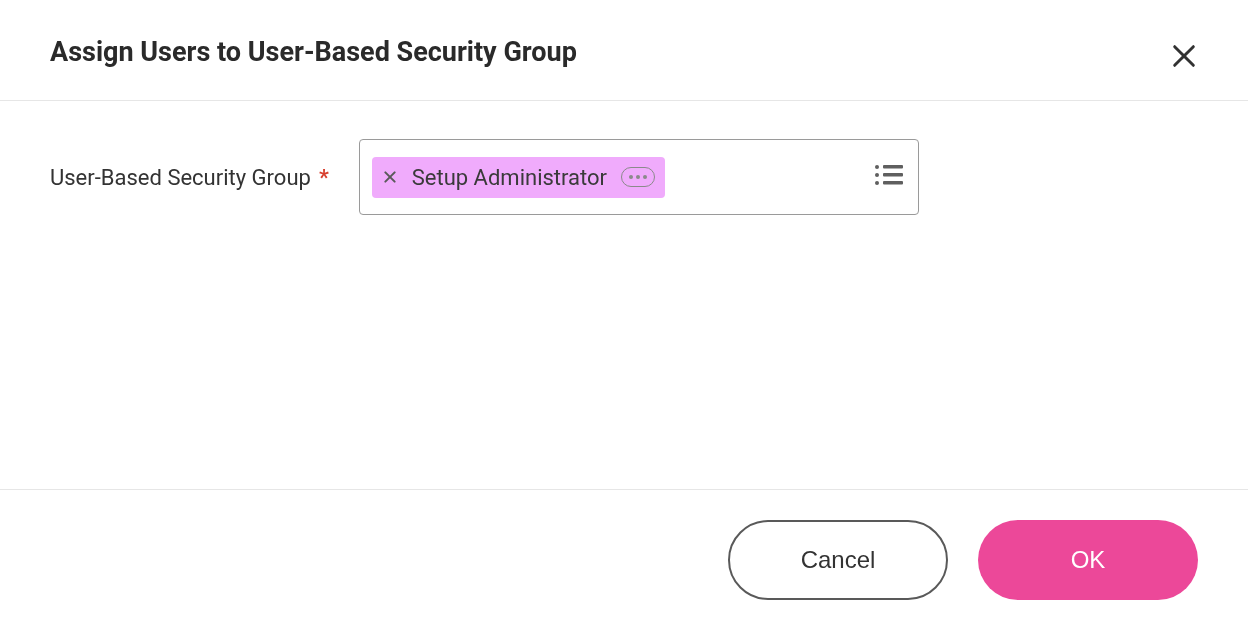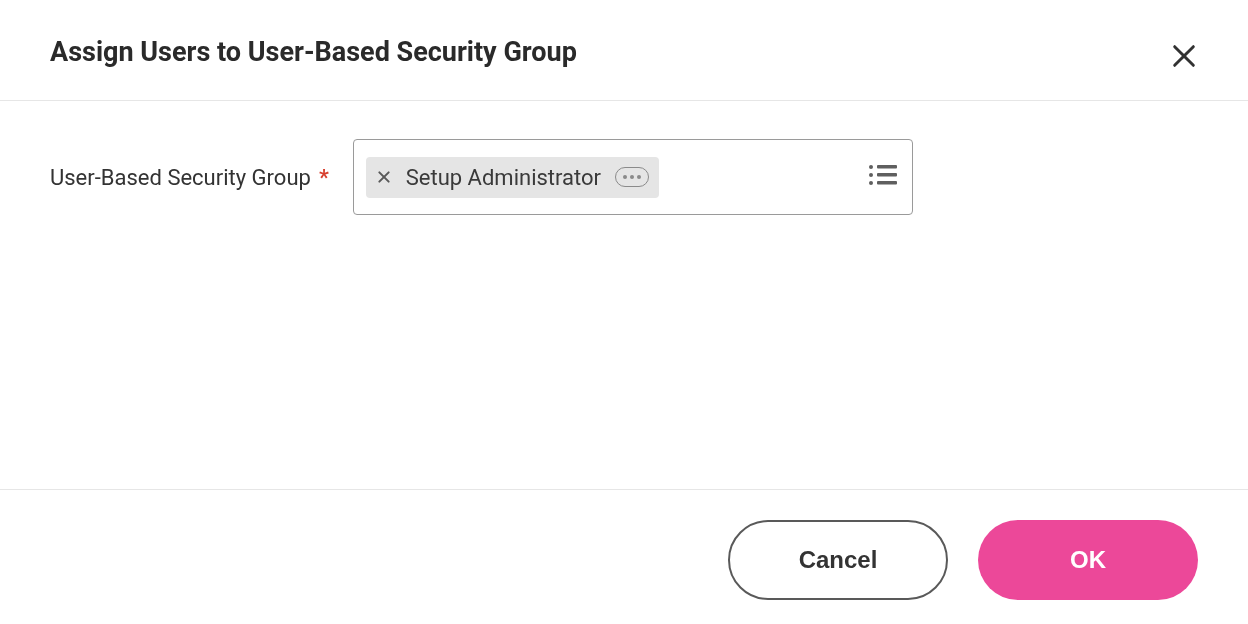--- a/index.html
+++ b/index.html
@@ -38,21 +38,21 @@
     cursor: pointer;
     color: #323232;
   }
 
   
   .body {
     padding: 38px 50px 0 50px;
   }
   .field-row {
     display: flex;
-    gap: 24px;
+    gap: 30px;
   }
   .field-label {
     font-size: 22px;
     color: #333;
     white-space: nowrap;
     display: flex;
     align-items: center;
     gap: 8px;
   }
   .req {
@@ -73,21 +73,21 @@
     position: absolute;
     right: 14px;
     top: 50%;
     transform: translateY(-50%);
     color: #5f5f5f;
     cursor: pointer;
   }
   .pill {
     display: inline-flex;
     align-items: center;
-    background: #e5e5e5;
+    background: #f0abfc;
     border-radius: 4px;
     padding: 8px 10px 8px 10px;
     gap: 14px;
     font-size: 22px;
     color: #3a3a3a;
   }
   .pill-x {
     color: #595959;
     display: flex;
     align-items: center;
@@ -124,21 +124,21 @@
     padding: 30px 50px 24px 50px;
     display: flex;
     justify-content: flex-end;
     gap: 30px;
   }
   .btn {
     min-width: 220px;
     height: 80px;
     border-radius: 40px;
     font-size: 24px;
-    font-weight: 700;
+    font-weight: 400;
     display: flex;
     align-items: center;
     justify-content: center;
     cursor: pointer;
     border: none;
   }
   .btn-secondary {
     background: #fff;
     color: #333;
     border: 2px solid #595959;

